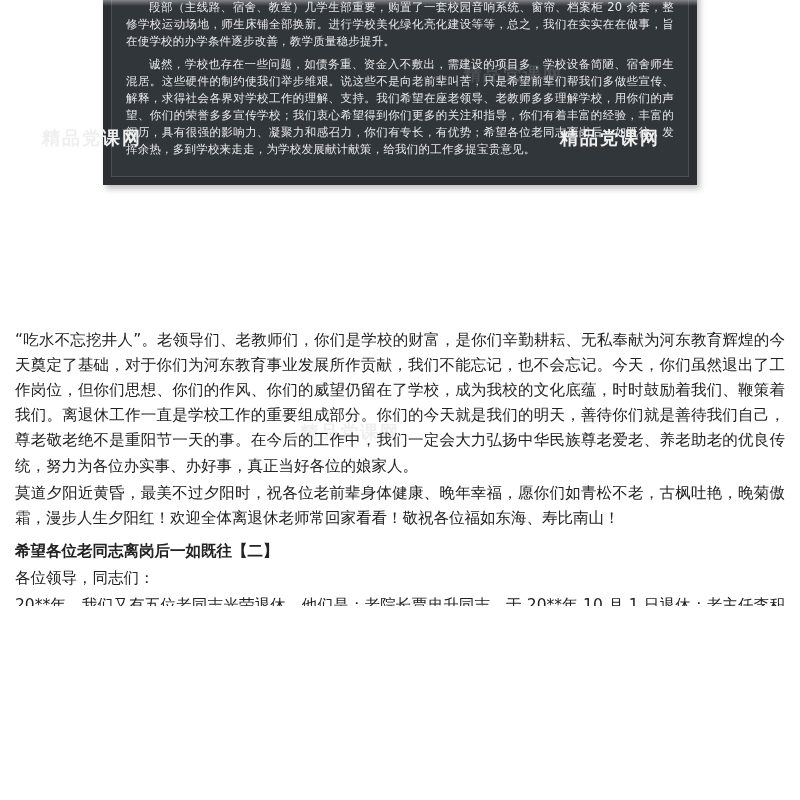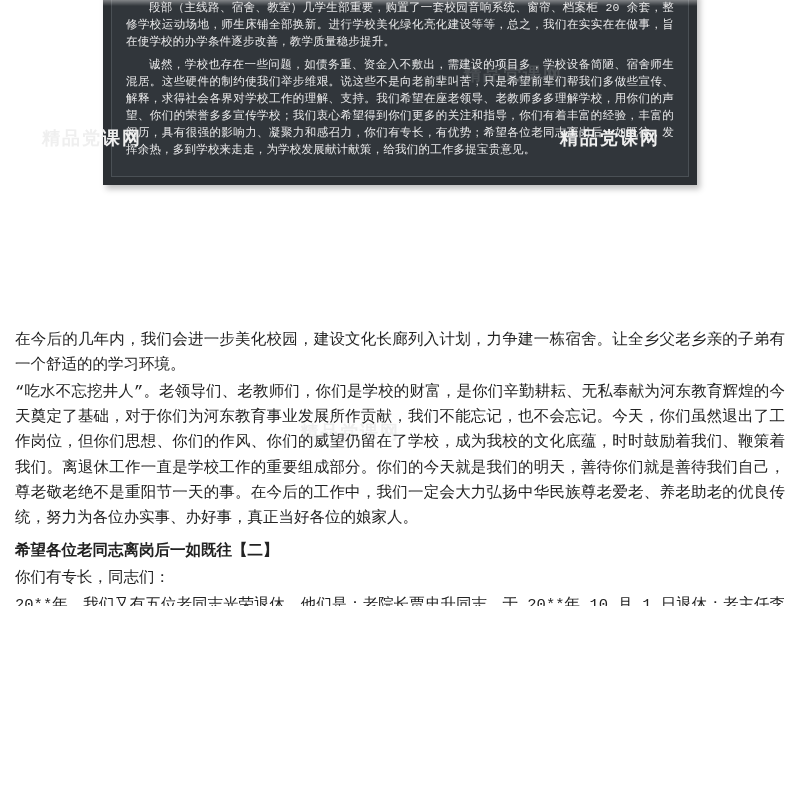--- a/index.html
+++ b/index.html
@@ -11,21 +11,20 @@
     height: 800px;
     background: #ffffff;
     font-family: "DejaVu Sans", "Liberation Sans", sans-serif;
     overflow: hidden;
     position: relative;
   }
   .page {
     position: relative;
     width: 795px;
     height: 800px;
-    font-family: Liberation Mono, monospace;
   }
 
   
   .image-block {
     position: absolute;
     left: 103px;
     top: -8px;
     width: 594px;
     height: 193px;
     background: #2b2f33;
@@ -119,20 +118,20 @@
     </div>
     <div class="wm dark wm-in-img">精品党课网</div>
     <div class="img-fade-top"></div>
   </div>
 
   <div class="wm wm1">精品党课网</div>
   <div class="wm wm2">精品党课网</div>
   <div class="wm wm3">精品党课网</div>
 
   <div class="doc-body">
-    <p>在今后的几年内，我们会进一步美化校园，建设文化长廊列入计划，力争建一栋宿舍。让全乡父老乡亲的子弟有一个舒适的的学习环境。</p>
     <p>“吃水不忘挖井人”。老领导们、老教师们，你们是学校的财富，是你们辛勤耕耘、无私奉献为河东教育辉煌的今天奠定了基础，对于你们为河东教育事业发展所作贡献，我们不能忘记，也不会忘记。今天，你们虽然退出了工作岗位，但你们思想、你们的作风、你们的威望仍留在了学校，成为我校的文化底蕴，时时鼓励着我们、鞭策着我们。离退休工作一直是学校工作的重要组成部分。你们的今天就是我们的明天，善待你们就是善待我们自己，尊老敬老绝不是重阳节一天的事。在今后的工作中，我们一定会大力弘扬中华民族尊老爱老、养老助老的优良传统，努力为各位办实事、办好事，真正当好各位的娘家人。</p>
+    <p>莫道夕阳近黄昏，最美不过夕阳时，祝各位老前辈身体健康、晚年幸福，愿你们如青松不老，古枫吐艳，晚菊傲霜，漫步人生夕阳红！欢迎全体离退休老师常回家看看！敬祝各位福如东海、寿比南山！</p>
     <p class="sub-heading">希望各位老同志离岗后一如既往【二】</p>
-    <p>你们有专长，同志们：</p>
+    <p>各位领导，同志们：</p>
     <p class="tail clip-last">20**年，我们又有五位老同志光荣退休。他们是：老院长贾忠升同志，于 20**年 10 月 1 日退休；老主任李积成同志，于 20**年 10 月 19 日退休；护士长李存莲同志，于 20**年 11 月</p>
   </div>
 
 </div>
 
 </body></html>

